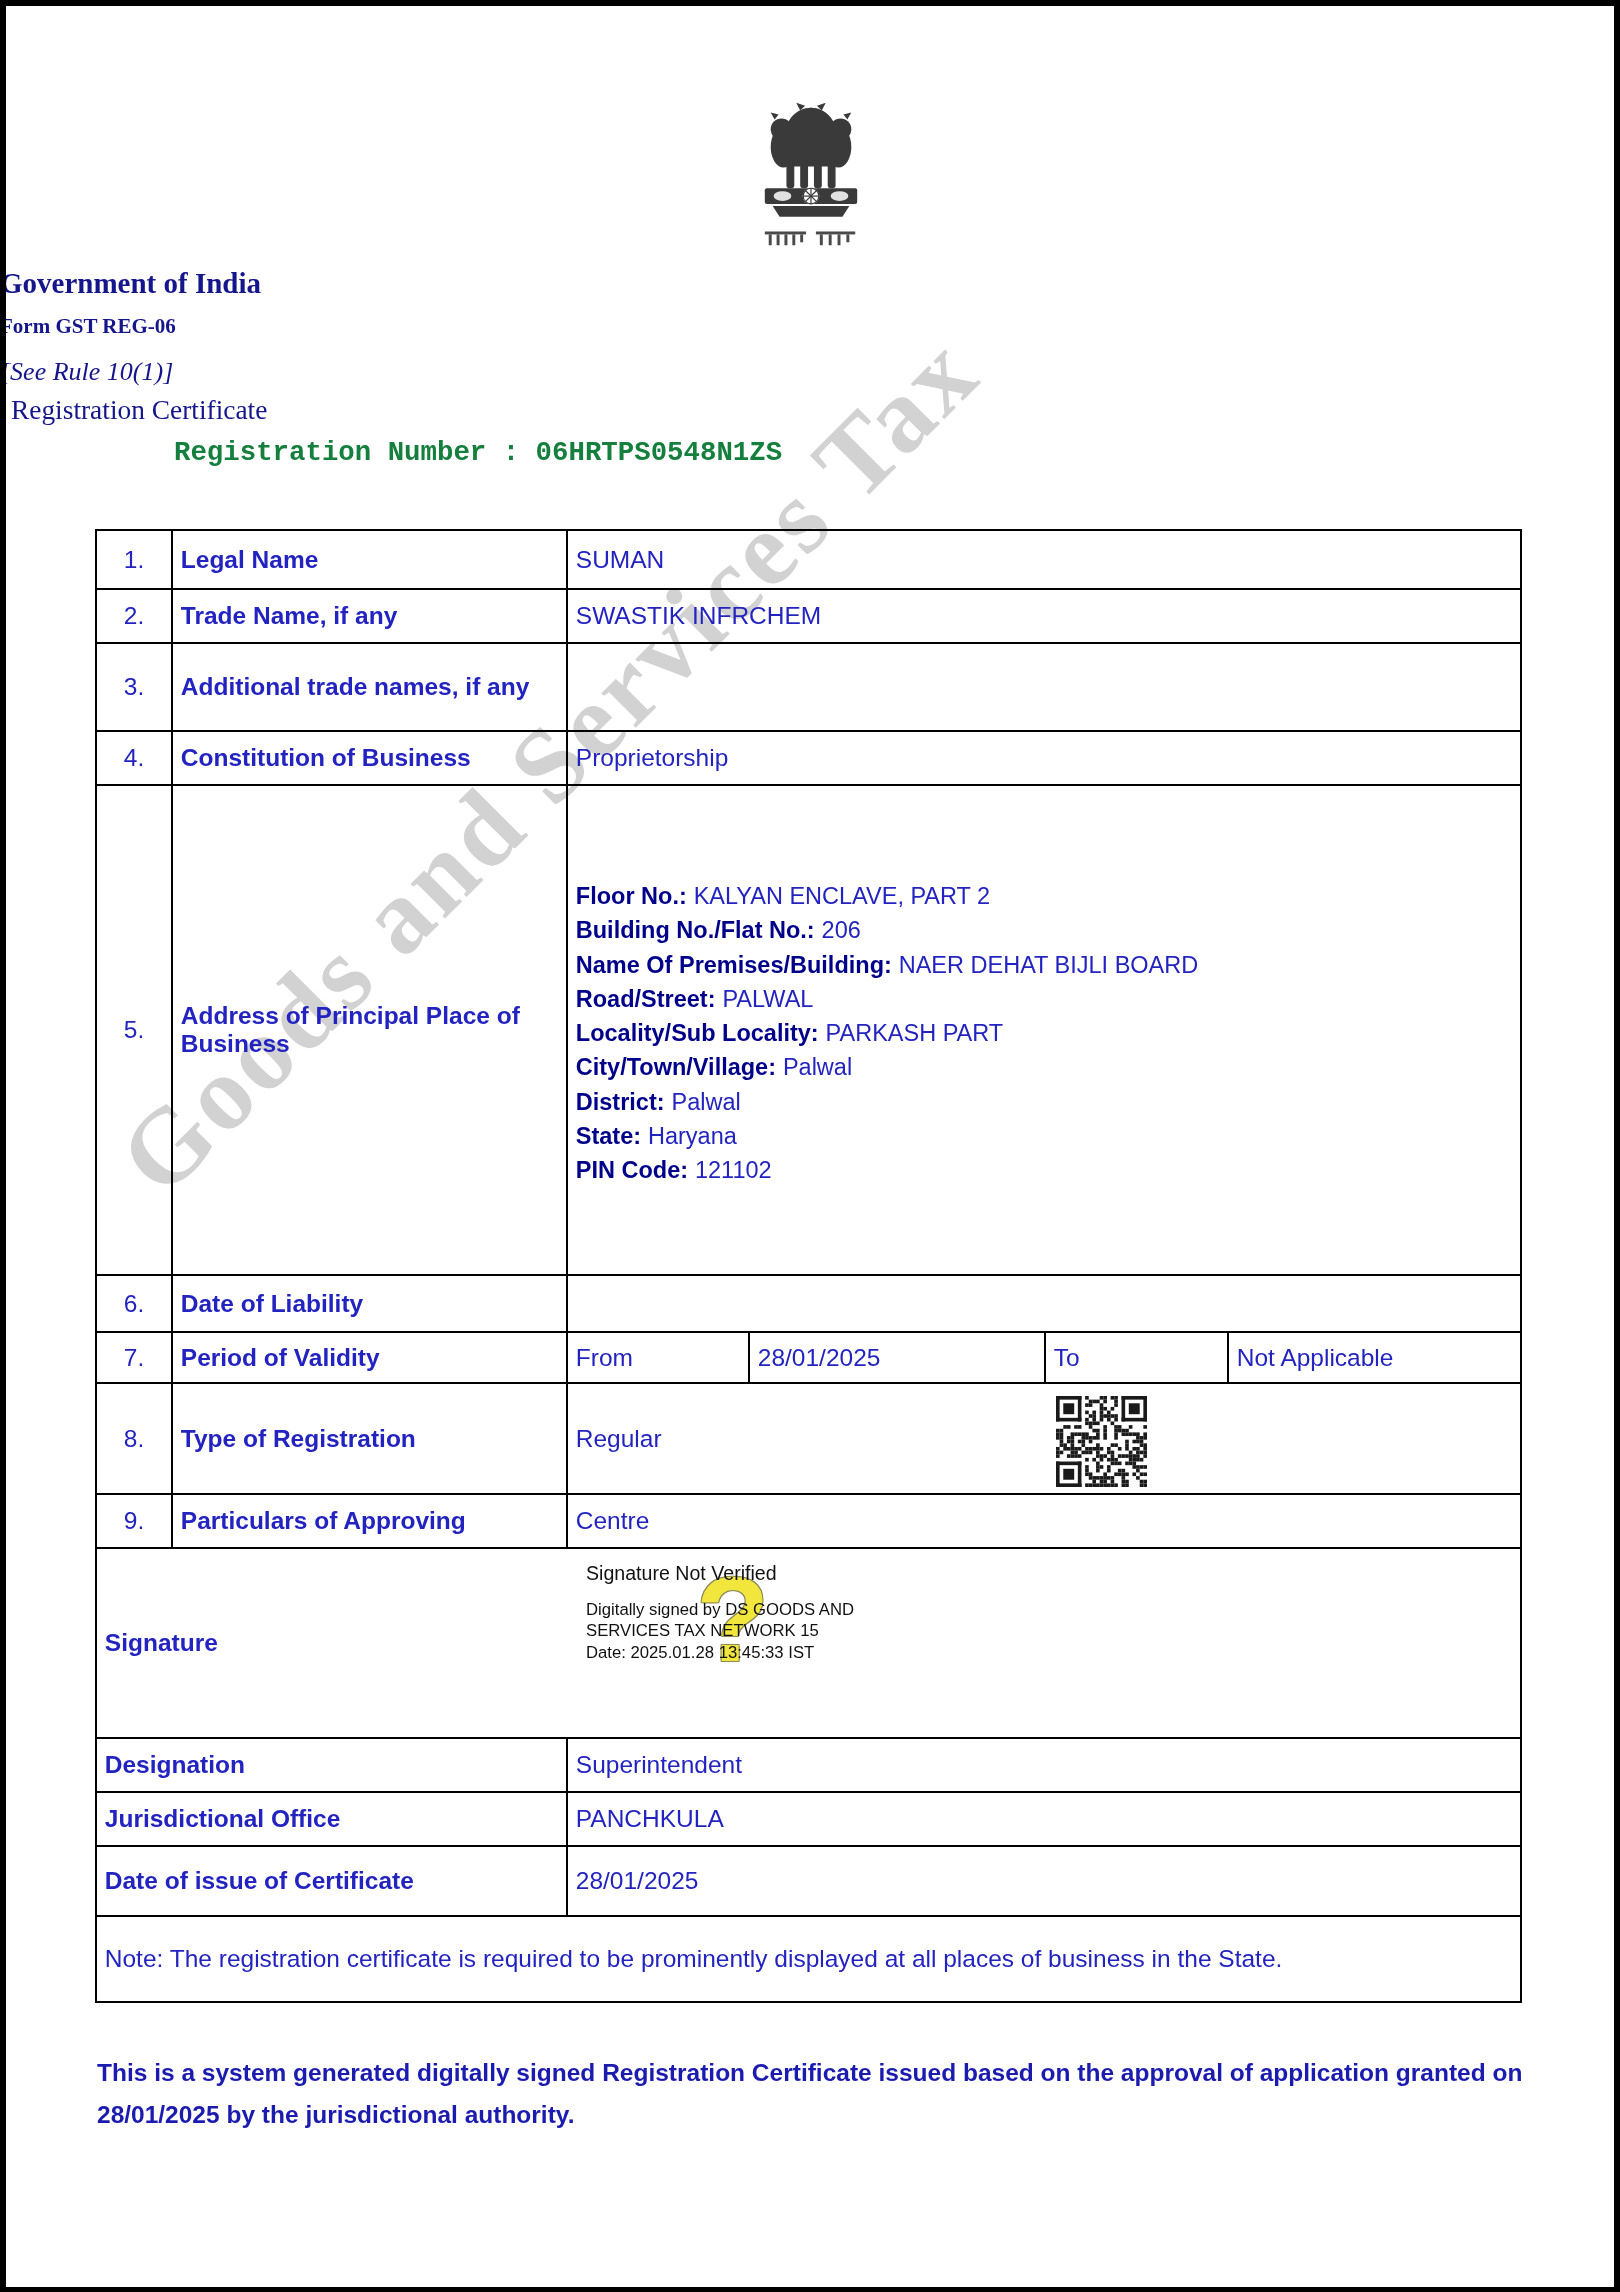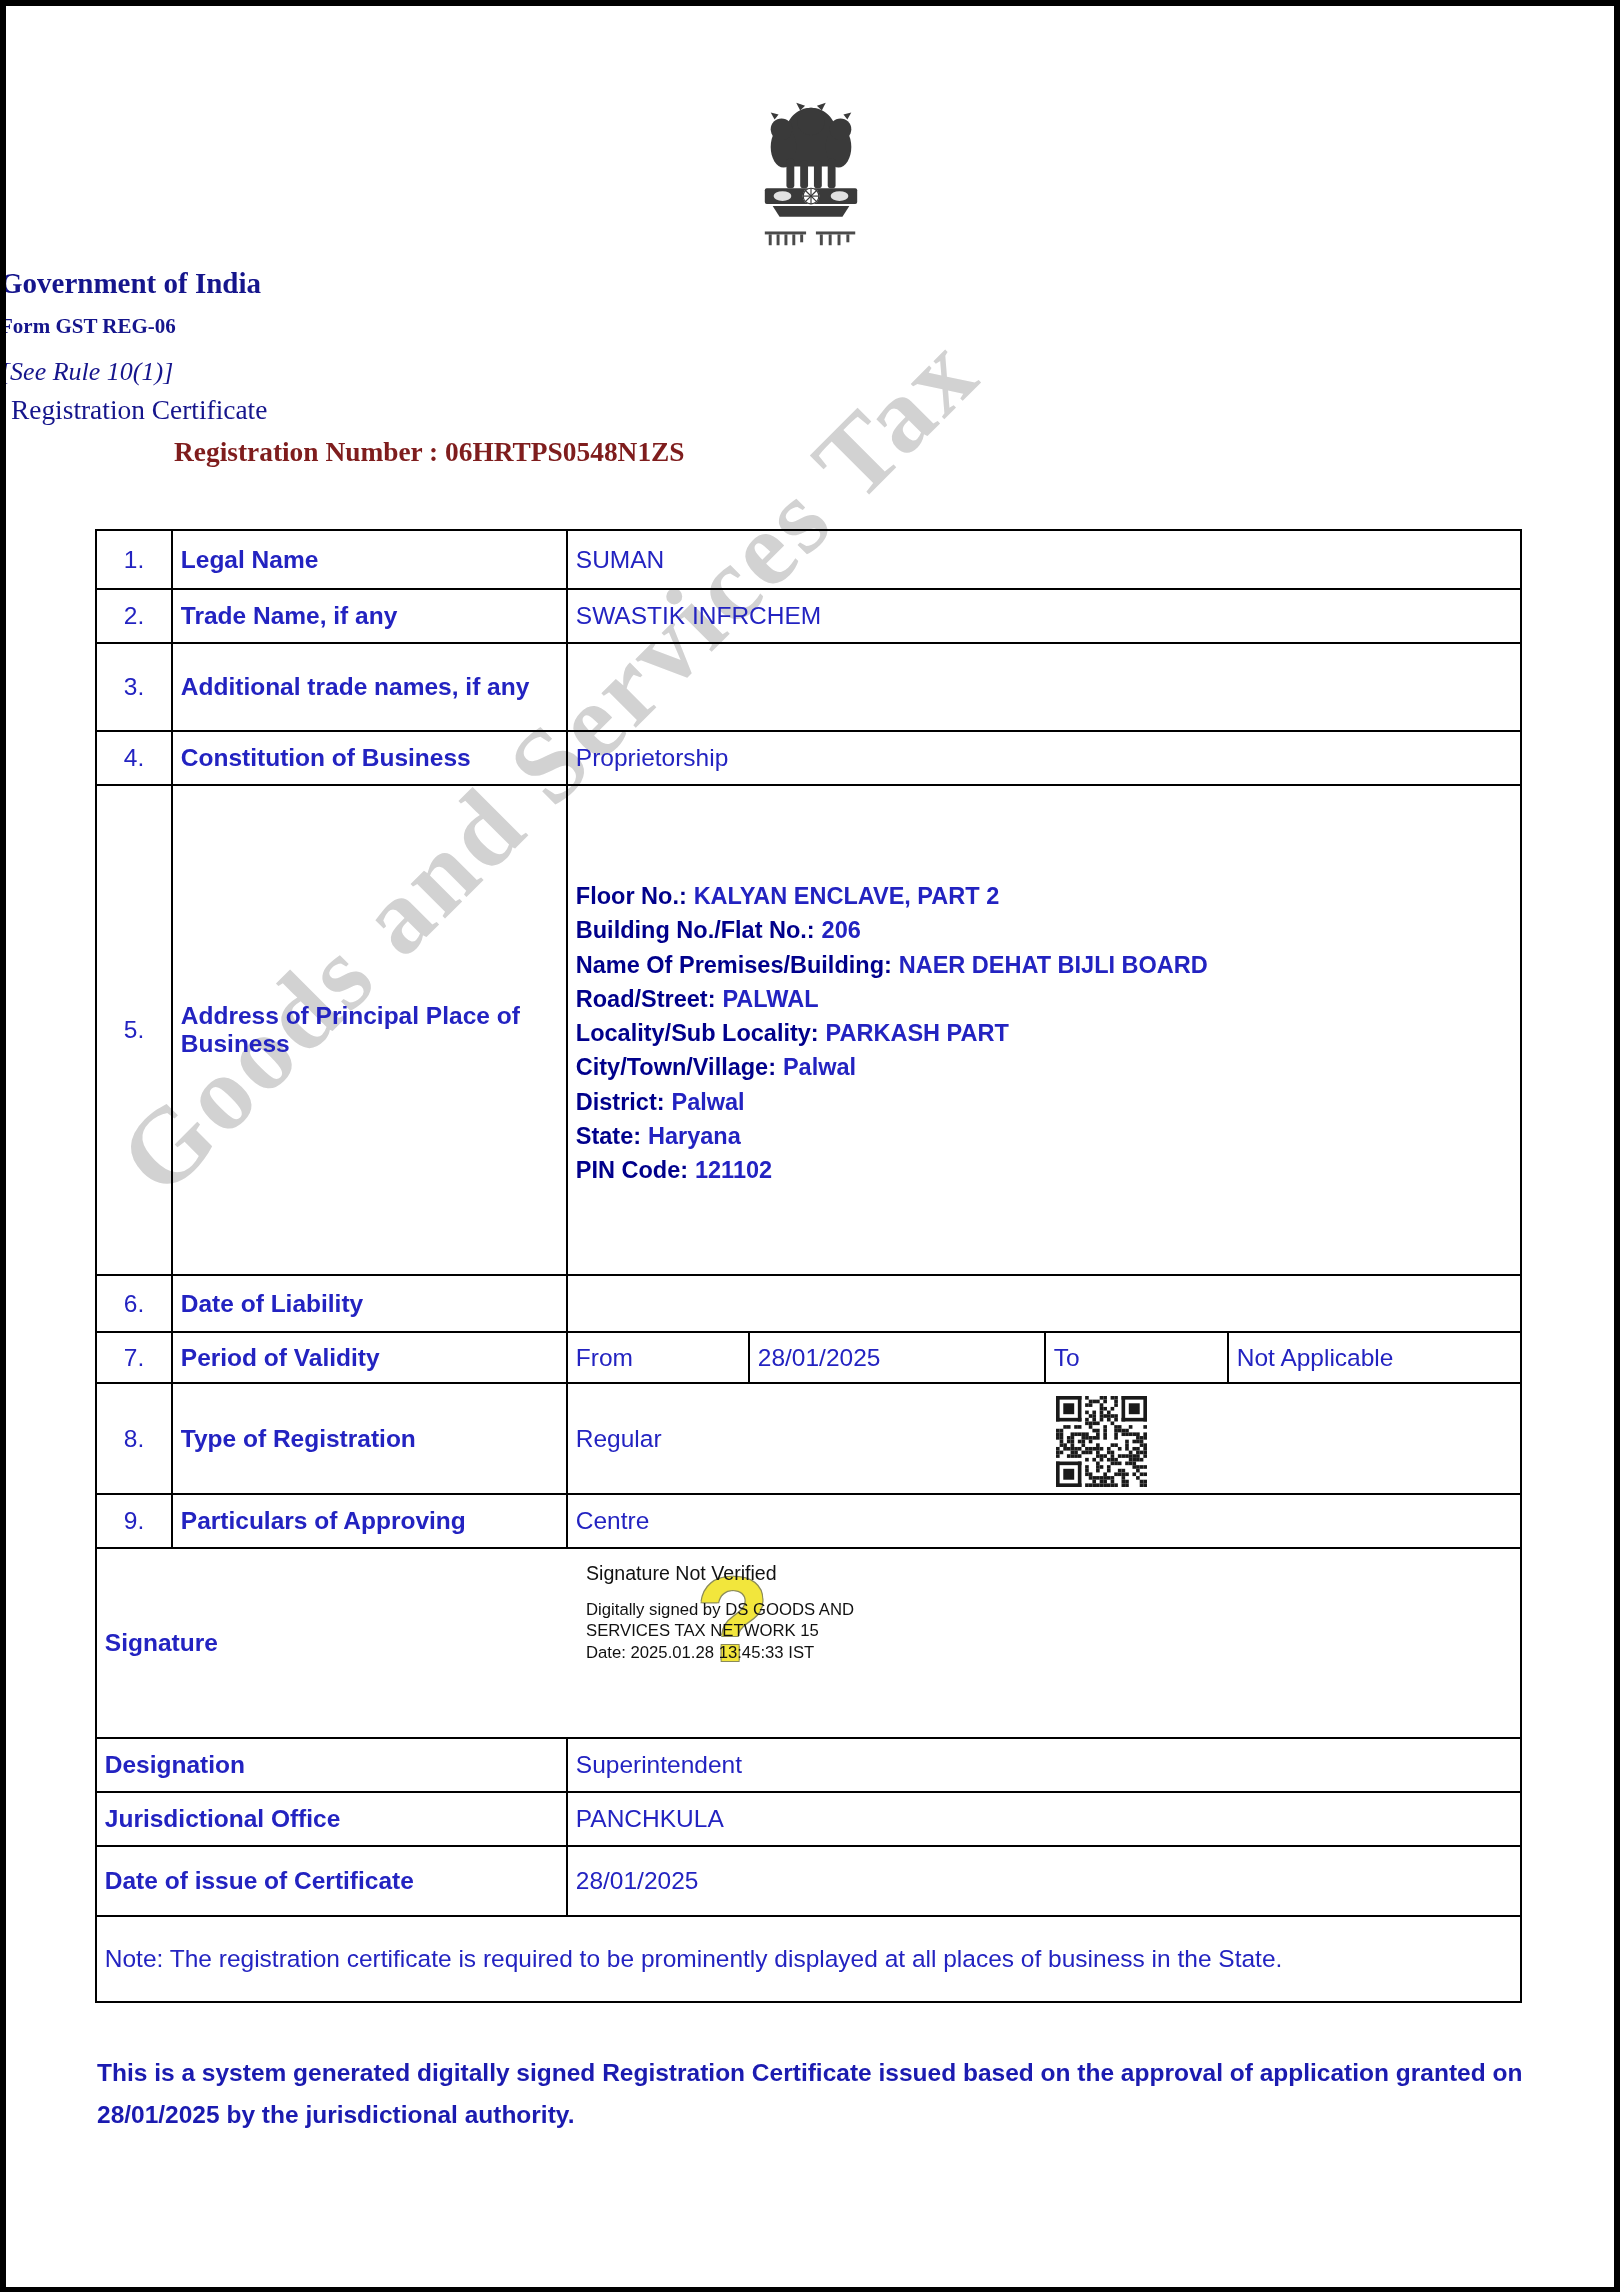--- a/index.html
+++ b/index.html
@@ -17,33 +17,33 @@
   .content{position:relative;z-index:1;}
   
   .emblem{position:absolute;left:751px;top:86px;}
   .hline{position:absolute;left:0;width:1620px;text-align:left;
     font-family:"Liberation Serif",serif;color:#15158c;}
   .h-goi{top:267px;font-size:29px;font-weight:bold;}
   .h-form{top:314px;font-size:21px;font-weight:bold;}
   .h-rule{top:357px;font-size:26px;font-style:italic;}
   .h-cert{top:395px;font-size:27.4px;font-weight:normal;padding-left:11px;}
   .h-regnum{position:absolute;left:174px;top:437px;
-    font-family:Liberation Serif, serif;color:#7f1d1d;font-size:27.4px;font-weight:bold;}
+    font-family:Liberation Mono, monospace;color:#15803d;font-size:27.4px;font-weight:bold;}
   
   table.cert{position:absolute;left:95px;top:529px;width:1426px;
     border-collapse:collapse;table-layout:fixed;background:transparent;}
   table.cert td{border:2px solid #000;padding:2px 7.8px;vertical-align:middle;
     font-size:24.5px;color:#2323c1;overflow:hidden;}
   td.num{text-align:center;color:#2a2ab8;padding:2px 2px;}
   td.lbl{font-weight:bold;color:#00008B;}
   td.val{color:#2323c1;}
   td.vtop{vertical-align:top;padding-top:7.8px;}
   .addr-line{margin:2.9px 0 7.8px 0;font-size:23.5px;line-height:26.5px;}
   .addr-line .al{font-weight:bold;color:#00008B;margin-right:6.9px;}
-  .addr-line .av{color:#2323c1;font-weight:bold;}
+  .addr-line .av{color:#2323c1;}
   td.sigcell{vertical-align:top;padding-top:5.9px;}
   .note-cell{vertical-align:top;padding-top:7.8px;font-size:24.5px;color:#2a2ac0;}
   
   .sigblock{position:absolute;left:586px;top:1562px;width:372px;z-index:3;
     font-family:"Liberation Sans",sans-serif;color:#111;}
   .sig-q{position:absolute;left:110px;top:-11.8px;font-size:120px;font-weight:bold;
     color:#f2e63c;z-index:0;
     text-shadow:1px 1px 0 #8a8a5a,-1px -1px 0 #8a8a5a,1px -1px 0 #8a8a5a,-1px 1px 0 #8a8a5a;}
   .sig-l1{position:relative;z-index:1;font-size:19.6px;margin-bottom:13.7px;}
   .sig-ln{position:relative;z-index:1;font-size:16.7px;line-height:21.6px;}

